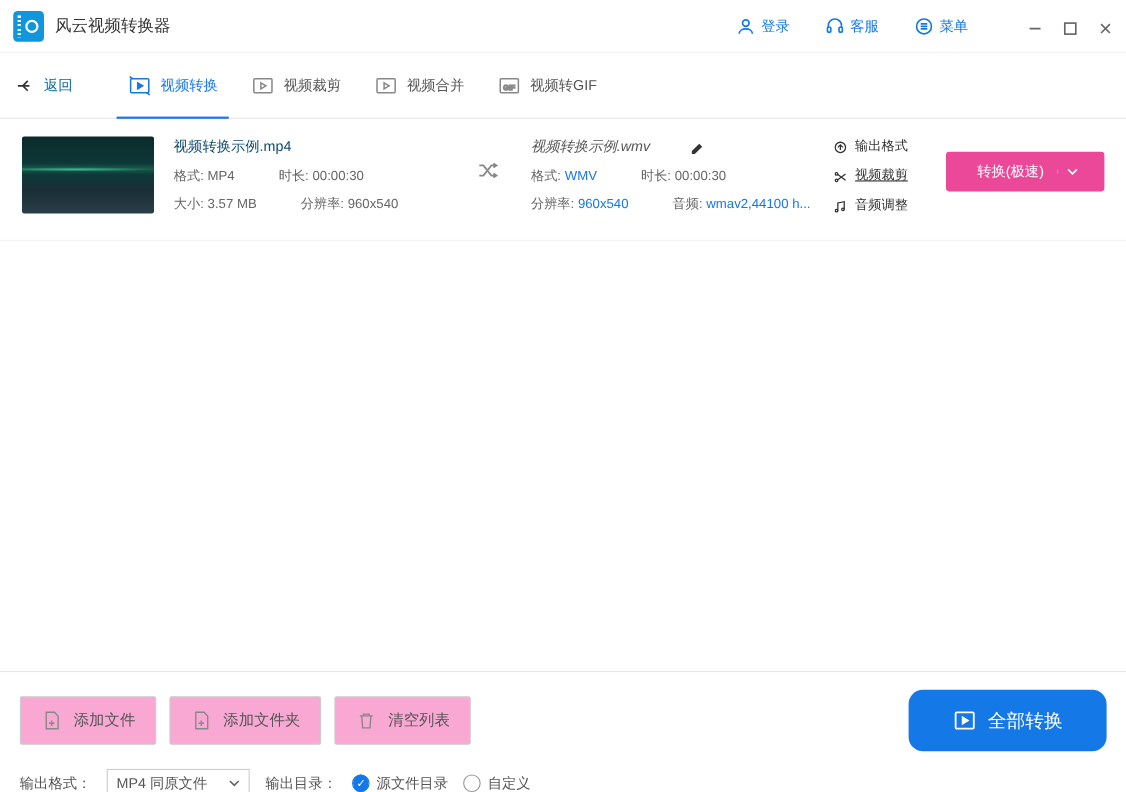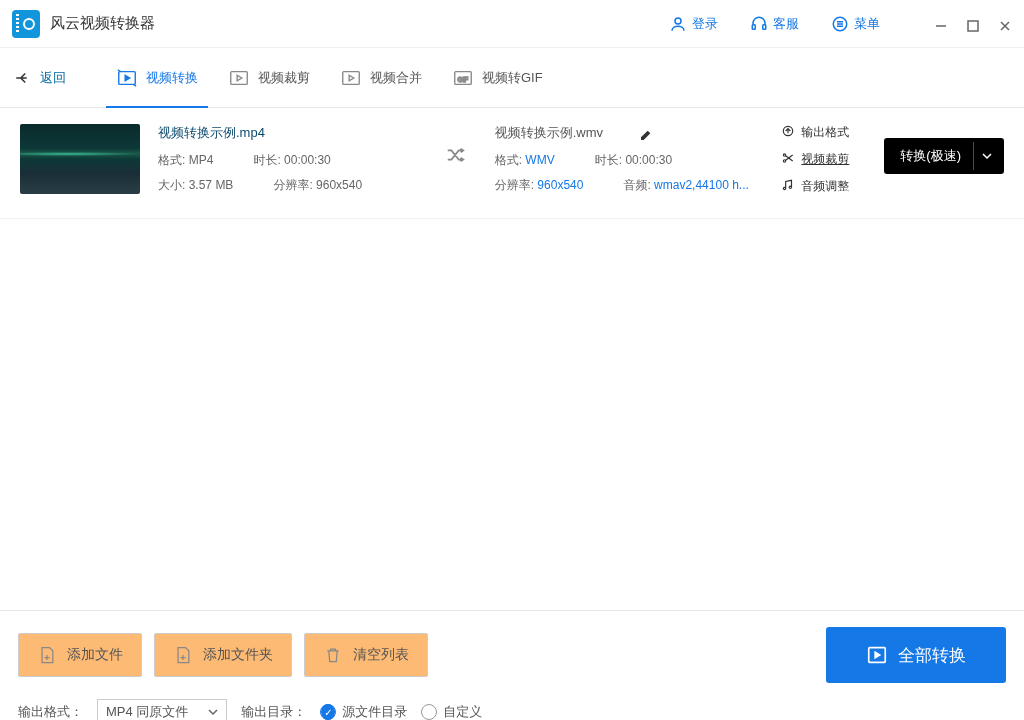--- a/index.html
+++ b/index.html
@@ -23,36 +23,36 @@
 .tab svg{width:22px;height:22px;}
 .content{height:calc(720px - 48px - 60px - 110px);overflow:auto;}
 .row{display:flex;align-items:flex-start;padding:16px 20px;border-bottom:1px solid #f2f2f2;gap:18px;}
 .thumb{width:120px;height:70px;border-radius:2px;flex:none;background:linear-gradient(180deg,#0a2a2a 0%,#0d3838 35%,#1a5a4a 42%,#0d3838 50%,#1a2e38 70%,#2a3e48 100%);position:relative;overflow:hidden;}
 .thumb::after{content:"";position:absolute;top:40%;left:0;right:0;height:4px;background:radial-gradient(ellipse at 40% 50%,rgba(80,255,200,0.6),transparent 70%);}
 .src{flex:1;}
 .fname{color:#0c4a6e;margin-bottom:10px;}
 .meta{display:flex;gap:40px;color:#666;font-size:12px;margin-bottom:8px;}
 .shuffle{color:#888;padding:20px 10px 0 0;}
 .out{flex:1;}
-.outname{color:#555;margin-bottom:10px;display:flex;align-items:flex-end;gap:36px;}
+.outname{color:#555;margin-bottom:10px;display:flex;align-items:flex-end;gap:36px;font-style:italic;}
 .editicon{color:#333;}
 .outmeta{display:flex;gap:40px;color:#666;font-size:12px;margin-bottom:8px;}
 .link{color:#1478e6;}
 .side{width:85px;flex:none;display:flex;flex-direction:column;gap:10px;font-size:12px;}
-.side-item{display:flex;align-items:flex-start;gap:6px;cursor:pointer;color:#333;}
+.side-item{display:flex;align-items:flex-end;gap:6px;cursor:pointer;color:#333;}
 .side-item.u{text-decoration:underline;}
 .side-item svg{width:14px;height:14px;}
-.convertbtn{flex:none;background:#000000;color:#fff;border-radius:3px;padding:4px;display:flex;align-items:stretch;height:36px;margin-top:14px;cursor:pointer;font-size:13px;}
+.convertbtn{flex:none;background:#ec4899;color:#fff;border-radius:3px;padding:16px;display:flex;align-items:stretch;height:36px;margin-top:14px;cursor:pointer;font-size:13px;}
 .convertbtn .lbl{padding:0 12px;display:flex;align-items:center;}
 .convertbtn .dd{border-left:1px solid rgba(255,255,255,.3);padding:0 8px;display:flex;align-items:center;}
 .footer{position:absolute;bottom:0;left:0;right:0;height:110px;border-top:1px solid #e8e8e8;padding:16px 18px;}
 .footrow{display:flex;gap:12px;align-items:center;}
-.fbtn{border:1px solid #ccc;background:#fdba74;height:44px;padding:0 18px;display:flex;align-items:center;gap:10px;cursor:pointer;color:#555;font-size:14px;border-radius:2px;}
+.fbtn{border:1px solid #ccc;background:#f9a8d4;height:44px;padding:0 18px;display:flex;align-items:center;gap:10px;cursor:pointer;color:#555;font-size:14px;border-radius:2px;}
 .fbtn svg{width:20px;height:20px;}
-.bigbtn{margin-left:auto;background:#1478e6;color:#fff;height:56px;padding:0 40px;display:flex;align-items:center;gap:10px;cursor:pointer;border-radius:3px;font-size:17px;}
+.bigbtn{margin-left:auto;background:#1478e6;color:#fff;height:56px;padding:0 40px;display:flex;align-items:center;gap:10px;cursor:pointer;border-radius:13px;font-size:17px;}
 .bigbtn svg{width:22px;height:22px;}
 .footrow2{display:flex;align-items:center;gap:14px;margin-top:16px;color:#555;font-size:13px;}
 .sel{border:1px solid #ccc;height:26px;padding:0 8px;display:flex;align-items:center;gap:20px;cursor:pointer;min-width:130px;justify-content:space-between;}
 .radio{display:flex;align-items:center;gap:6px;cursor:pointer;}
 .radio .dot{width:16px;height:16px;border:1px solid #999;border-radius:50%;display:flex;align-items:center;justify-content:center;}
 .radio.on .dot{border-color:#1478e6;}
 .radio.on .dot::after{content:"✓";color:#fff;font-size:10px;background:#1478e6;width:16px;height:16px;border-radius:50%;display:flex;align-items:center;justify-content:center;}
 </style>
 </head>
 <body>

